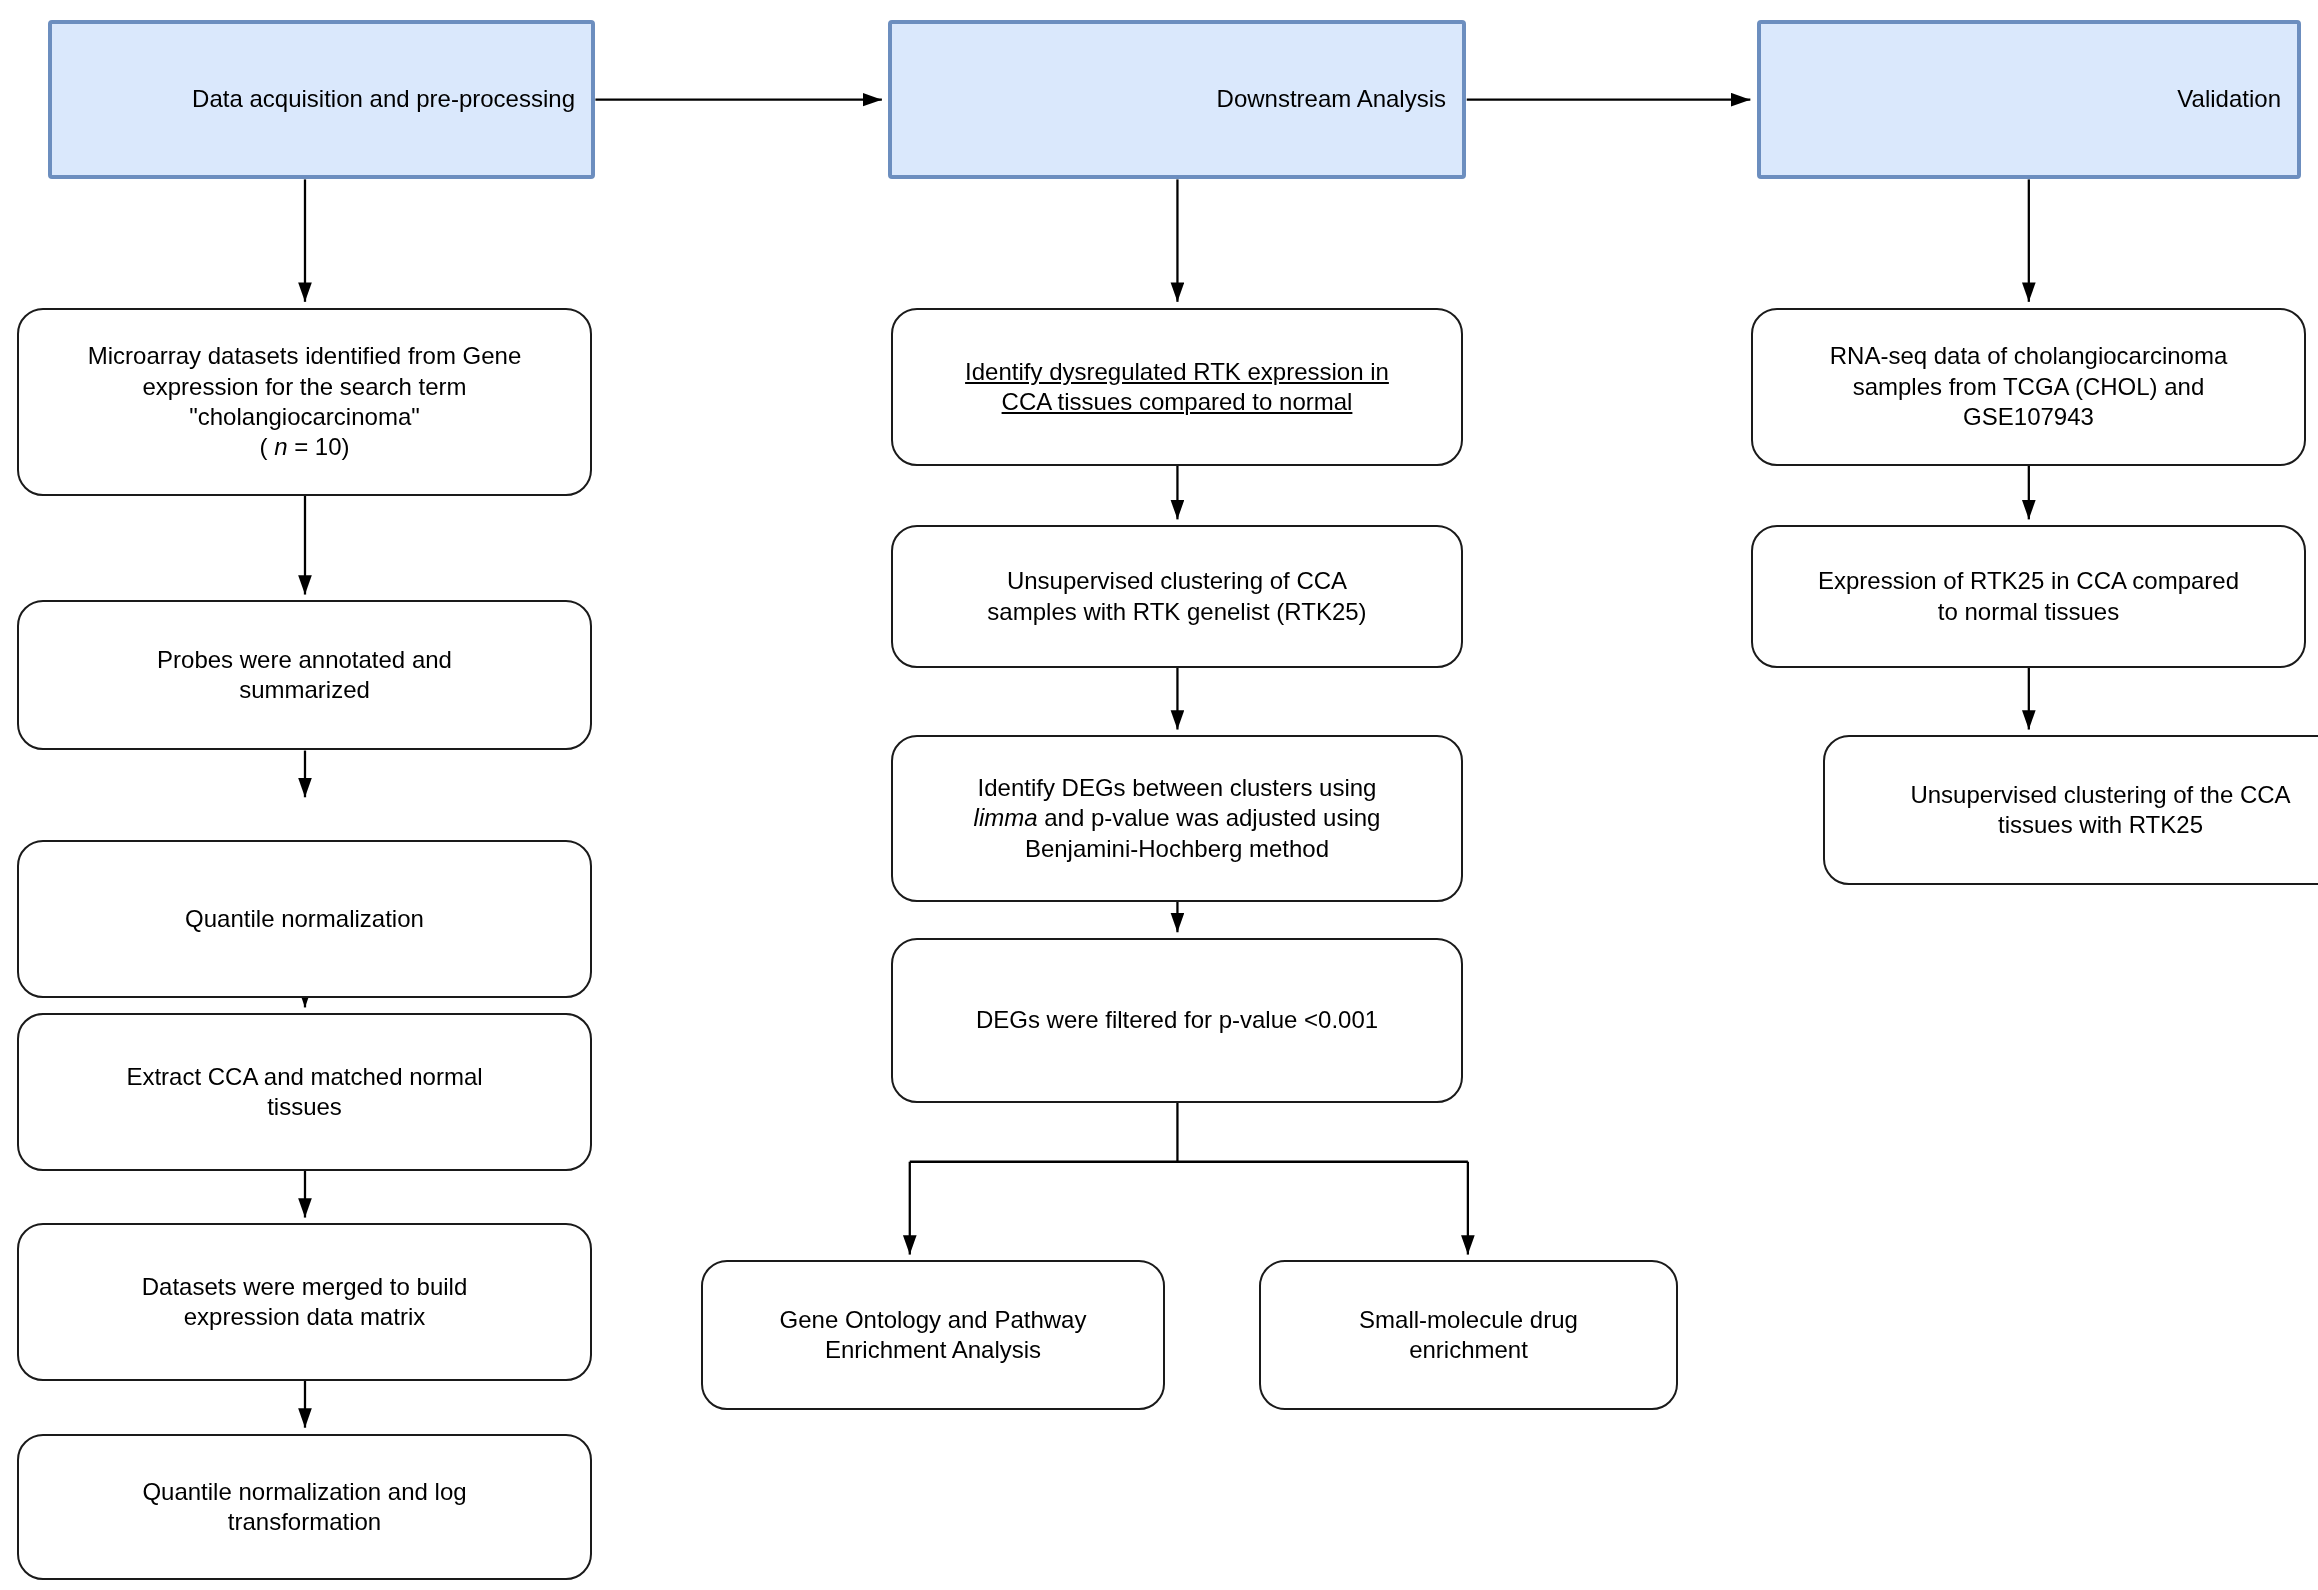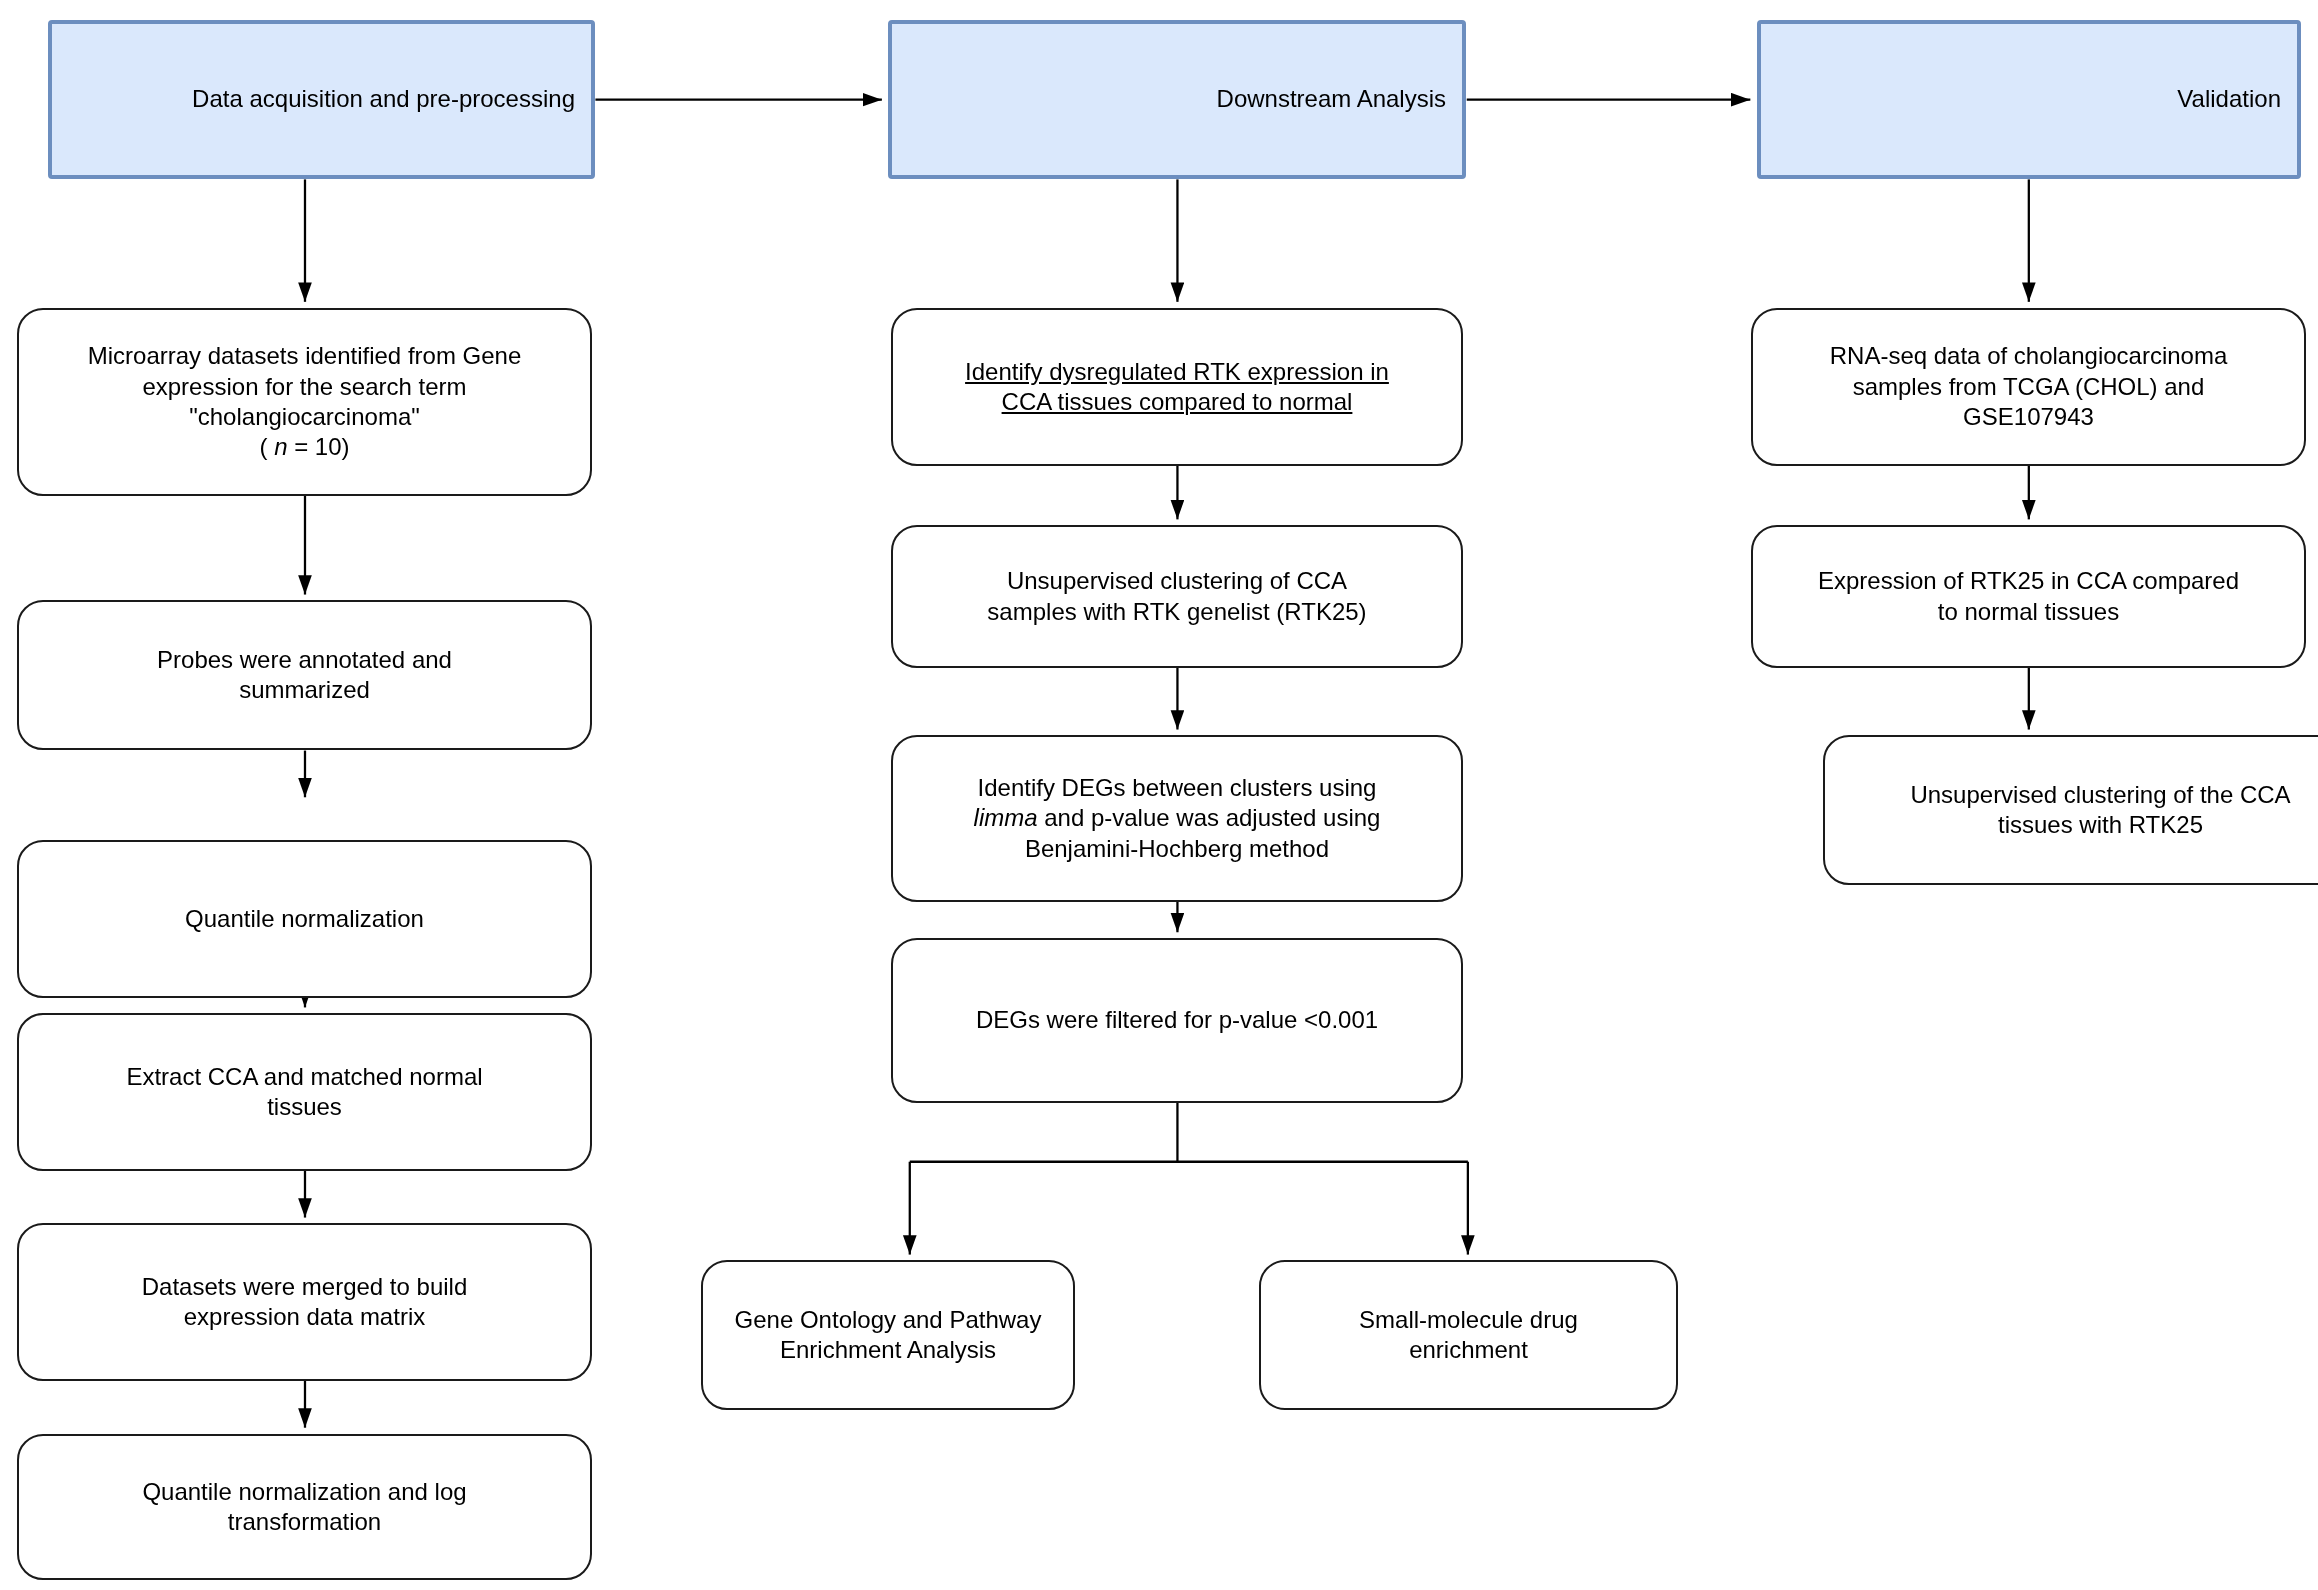--- a/index.html
+++ b/index.html
@@ -142,21 +142,21 @@
   <div class="node" style="left:891px; top:735px; width:572px; height:167px;">
     <div class="node-text"><span>Identify DEGs between clusters using
 </span><span class="it">limma</span><span> and p-value was adjusted using
 Benjamini-Hochberg method</span></div>
   </div>
 
   <div class="node" style="left:891px; top:938px; width:572px; height:165px;">
     <div class="node-text">DEGs were filtered for p-value &lt;0.001</div>
   </div>
 
-  <div class="node" style="left:701px; top:1260px; width:374px; height:150px;">
+  <div class="node" style="left:701px; top:1260px; width:464px; height:150px;">
     <div class="node-text">Gene Ontology and Pathway
 Enrichment Analysis</div>
   </div>
 
   <div class="node" style="left:1259px; top:1260px; width:419px; height:150px;">
     <div class="node-text">Small-molecule drug
 enrichment</div>
   </div>
 
   <div class="node" style="left:1751px; top:308px; width:555px; height:158px;">

